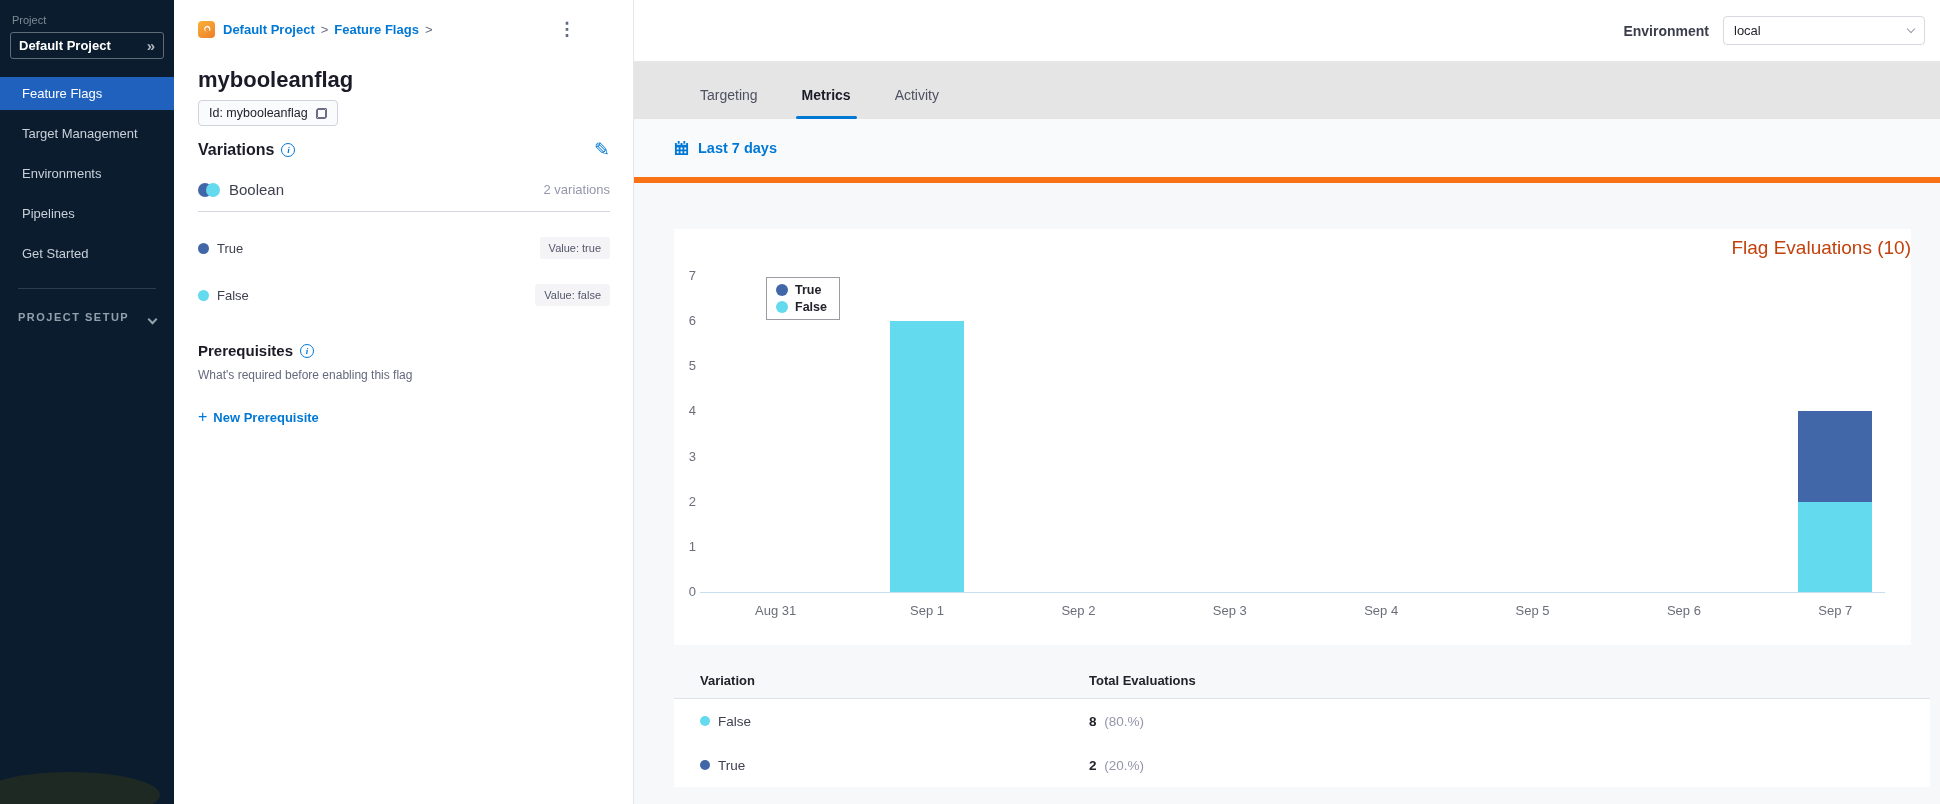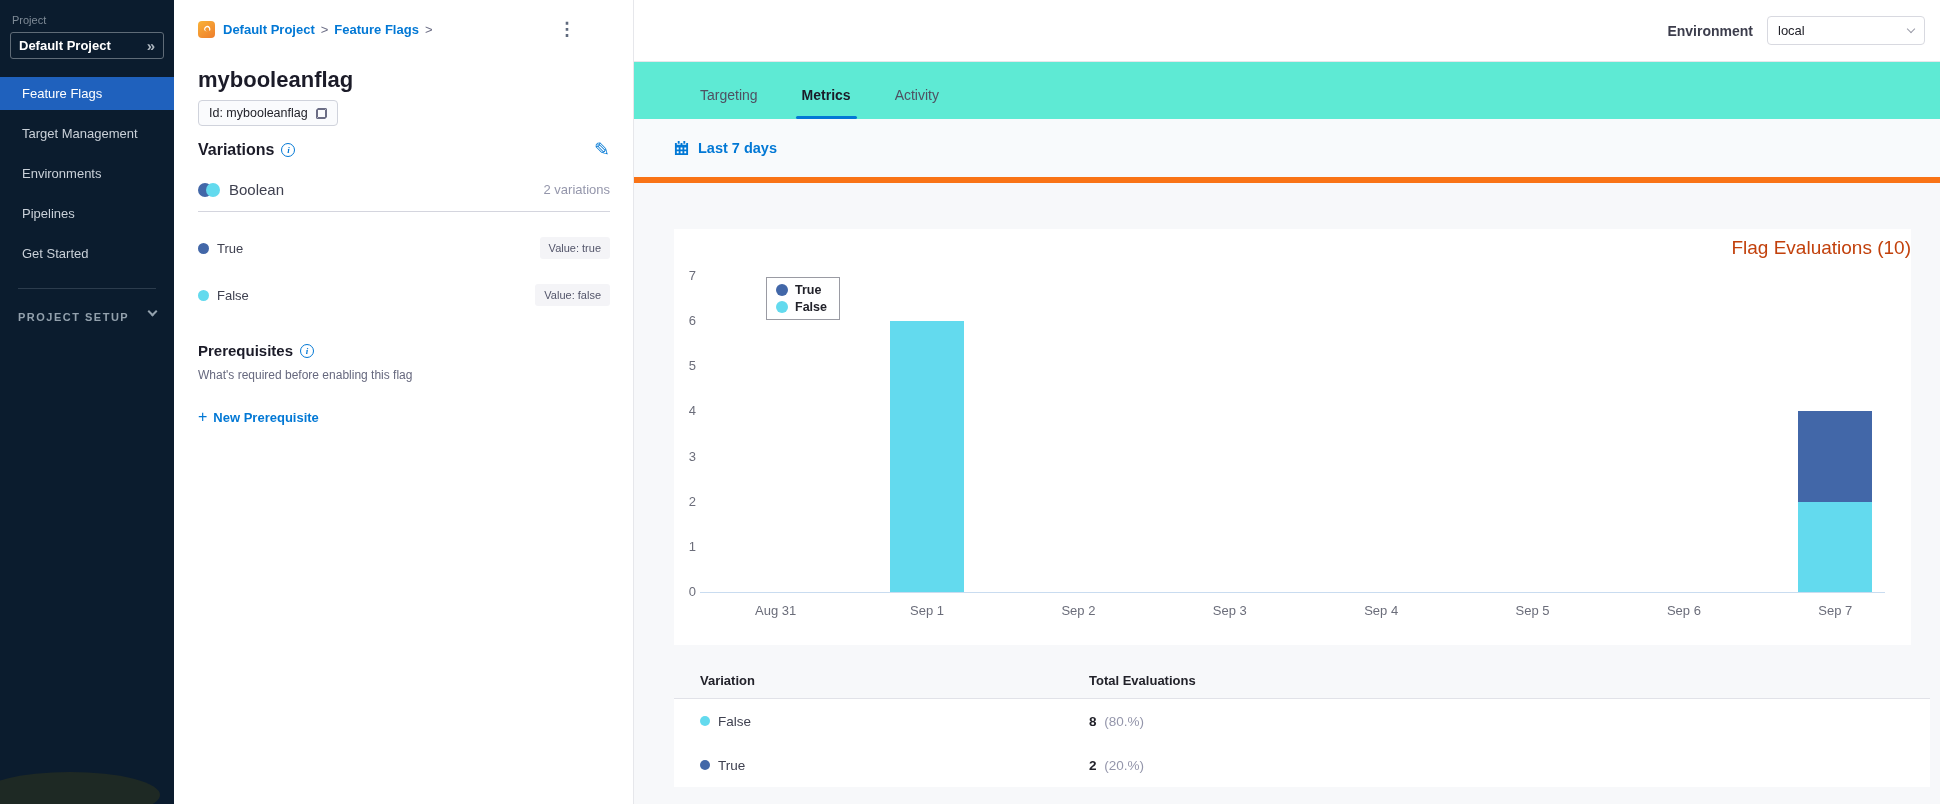--- a/index.html
+++ b/index.html
@@ -8,21 +8,21 @@
 
   
   .sidebar { width:174px; height:804px; background:#0b1c2e; position:relative; flex-shrink:0; color:#c9d0d8; }
   .project-label { font-size:11px; color:#7f8b97; margin:14px 0 6px 12px; }
   .project-select { margin:0 10px 18px 10px; height:27px; border:1px solid #5f6b77; border-radius:3px; display:flex; align-items:center; justify-content:space-between; padding:0 8px; cursor:pointer; }
   .project-select .pname { color:#fff; font-size:13px; font-weight:700; }
   .project-select .dbl-chev { color:#aeb7c0; font-size:15px; font-weight:700; }
   .nav-item { height:33px; margin-bottom:7px; display:flex; align-items:center; padding-left:22px; font-size:13px; color:#c9d0d8; cursor:pointer; }
   .nav-item.active { background:#1f61bd; color:#fff; }
   .side-divider { height:1px; background:#2c3c4d; margin:18px 18px 0 18px; }
-  .setup-row { margin:22px 18px 0 18px; display:flex; align-items:flex-start; justify-content:space-between; cursor:pointer; }
+  .setup-row { margin:22px 18px 0 18px; display:flex; align-items:flex-end; justify-content:space-between; cursor:pointer; }
   .setup-label { font-size:11px; letter-spacing:1.5px; color:#93a1ad; font-weight:700; }
   .chev { width:7px; height:7px; border-right:2px solid #93a1ad; border-bottom:2px solid #93a1ad; transform:rotate(45deg); margin-top:-3px; }
   .side-blob { position:absolute; bottom:-14px; left:-20px; width:180px; height:46px; background:#252d22; border-radius:50%; opacity:.75; }
 
   
   .detail { width:460px; height:804px; background:#fff; border-right:1px solid #e6e7eb; padding:20px 23px 0 24px; flex-shrink:0; position:relative; }
   .crumb-row { display:flex; align-items:center; justify-content:space-between; }
   .crumbs { display:flex; align-items:center; gap:6px; font-size:13px; font-weight:600; }
   .crumb-link { color:#0278d5; cursor:pointer; }
   .crumb-sep { color:#6b6d85; font-weight:400; }
@@ -52,23 +52,23 @@
   .value-chip { background:#f4f4f7; border-radius:3px; padding:5px 9px; font-size:11px; color:#53556a; }
   .prereq-head { margin-top:36px; font-size:15px; }
   .prereq-desc { margin-top:9px; font-size:12px; color:#66687e; }
   .new-prereq { margin-top:26px; font-size:13px; font-weight:600; color:#0278d5; display:inline-flex; align-items:center; gap:6px; cursor:pointer; }
   .new-prereq .plus { font-size:16px; font-weight:400; }
 
   
   .main { flex:1; height:804px; display:flex; flex-direction:column; background:#fff; min-width:0; }
   .env-row { height:62px; display:flex; align-items:center; justify-content:flex-end; gap:14px; padding-right:15px; border-bottom:1px solid #e6e7eb; background:#fff; }
   .env-label { font-size:14px; font-weight:700; color:#3c3d4c; }
-  .env-select { width:158px; height:29px; border:1px solid #d8d9e0; border-radius:4px; display:flex; align-items:center; justify-content:space-between; padding:12px 10px; font-size:13px; color:#22222a; cursor:pointer; background:#fff; }
+  .env-select { width:202px; height:29px; border:1px solid #d8d9e0; border-radius:4px; display:flex; align-items:center; justify-content:space-between; padding:12px 10px; font-size:13px; color:#22222a; cursor:pointer; background:#fff; }
   .env-select .chev { border-color:#9a9ba8; width:6px; height:6px; border-width:1.5px; }
-  .tabs-row { height:57px; display:flex; align-items:flex-end; gap:44px; padding-left:66px; background:#5eead4; }
+  .tabs-row { height:57px; display:flex; align-items:flex-end; gap:44px; padding-left:66px; background:#e5e5e5; }
   .tab { font-size:14px; color:#4f5162; padding-bottom:16px; position:relative; cursor:pointer; }
   .tab.active { font-weight:700; color:#1b1b28; }
   .tab.active::after { content:""; position:absolute; left:-6px; right:-6px; bottom:0; height:3px; background:#0278d5; border-radius:2px; }
   .filter-band { height:64px; background:#f8fafc; border-bottom:6px solid #f97316; display:flex; align-items:center; padding-left:40px; gap:9px; cursor:pointer; }
   .filter-band .flabel { color:#0278d5; font-size:14.5px; font-weight:700; }
   .chart-section { flex:1; background:#f7f8fa; padding:46px 0 0 40px; overflow:hidden; }
   .chart-card { width:1237px; height:416px; background:#fff; position:relative; }
   .chart-title { position:absolute; top:8px; left:0; width:100%; text-align:right; font-size:19px; color:#c2410c; }
   .legend-box { position:absolute; left:92px; top:48px; border:1px solid #9a9ba3; background:#fff; padding:5px 12px 5px 9px; display:flex; flex-direction:column; gap:3px; }
   .legend-item { display:flex; align-items:center; gap:7px; font-size:12.5px; font-weight:700; color:#22222a; cursor:pointer; }

